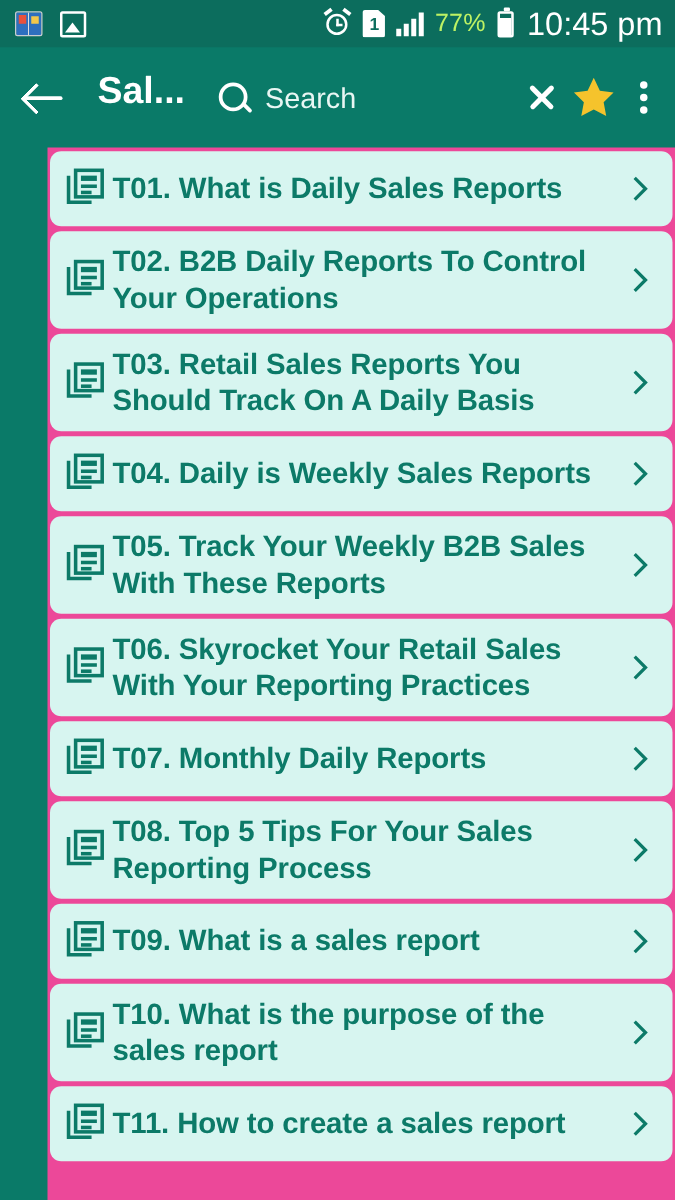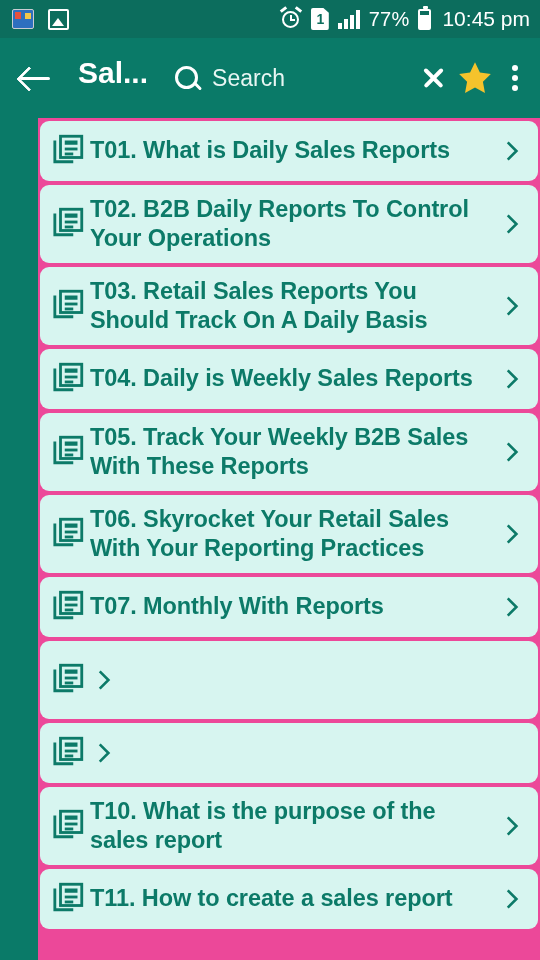--- a/index.html
+++ b/index.html
@@ -20,22 +20,22 @@
   .statusbar {
     height: 38px;
     background: #0c6d5d;
     display: flex; align-items: center;
     padding: 0 10px 0 12px;
     color: #ffffff;
     flex: 0 0 38px;
   }
   .sb-left { display: flex; align-items: center; gap: 14px; }
   .sb-right { margin-left: auto; display: flex; align-items: center; gap: 9px; }
-  .sb-text { font-size: 20px; letter-spacing: .2px; color: #ffffff; }
-  .sb-time { font-size: 21px; color: #ffffff; padding-left: 2px; }
+  .sb-text { font-size: 20px; letter-spacing: .2px; color: #bef264; }
+  .sb-time { font-size: 26px; color: #ffffff; padding-left: 2px; }
 
   .ic-dict {
     width: 22px; height: 20px; position: relative; display: inline-block;
     background: linear-gradient(90deg,#2e6fbf 0 48%, #dedede 48% 52%, #2e6fbf 52% 100%);
     border: 1px solid #c9cdd2; border-radius: 2px;
   }
   .ic-dict:before {
     content: ""; position: absolute; left: 2px; top: 2px; width: 6px; height: 7px;
     background: #e8513c;
   }
@@ -337,51 +337,53 @@
     <div class="card">
       <span class="card-icon">
         <svg width="34" height="34" viewBox="0 0 24 24">
           <path d="M2 6 L2 21 L15 21" fill="none" stroke="#0c7a68" stroke-width="2"></path>
           <rect x="6" y="3" width="15" height="15" fill="none" stroke="#0c7a68" stroke-width="2"></rect>
           <rect x="9" y="6" width="9" height="3" fill="#0c7a68"></rect>
           <rect x="9" y="11" width="9" height="2" fill="#0c7a68"></rect>
           <rect x="9" y="14.5" width="6" height="2" fill="#0c7a68"></rect>
         </svg>
       </span>
-      <span class="card-label">T07. Monthly With Reports</span>
-      <svg class="ic-chevron" width="26" height="26" viewBox="0 0 24 24">
-        <polyline points="9,4 17,12 9,20" fill="none" stroke="#0c7a68" stroke-width="2.4"></polyline>
-      </svg>
-    </div>
-
-    <div class="card two-line">
-      <span class="card-icon">
-        <svg width="34" height="34" viewBox="0 0 24 24">
-          <path d="M2 6 L2 21 L15 21" fill="none" stroke="#0c7a68" stroke-width="2"></path>
-          <rect x="6" y="3" width="15" height="15" fill="none" stroke="#0c7a68" stroke-width="2"></rect>
-          <rect x="9" y="6" width="9" height="3" fill="#0c7a68"></rect>
-          <rect x="9" y="11" width="9" height="2" fill="#0c7a68"></rect>
-          <rect x="9" y="14.5" width="6" height="2" fill="#0c7a68"></rect>
-        </svg>
-      </span>
+      <span class="card-label">T07. Monthly Daily Reports</span>
+      <svg class="ic-chevron" width="26" height="26" viewBox="0 0 24 24">
+        <polyline points="9,4 17,12 9,20" fill="none" stroke="#0c7a68" stroke-width="2.4"></polyline>
+      </svg>
+    </div>
+
+    <div class="card two-line">
+      <span class="card-icon">
+        <svg width="34" height="34" viewBox="0 0 24 24">
+          <path d="M2 6 L2 21 L15 21" fill="none" stroke="#0c7a68" stroke-width="2"></path>
+          <rect x="6" y="3" width="15" height="15" fill="none" stroke="#0c7a68" stroke-width="2"></rect>
+          <rect x="9" y="6" width="9" height="3" fill="#0c7a68"></rect>
+          <rect x="9" y="11" width="9" height="2" fill="#0c7a68"></rect>
+          <rect x="9" y="14.5" width="6" height="2" fill="#0c7a68"></rect>
+        </svg>
+      </span>
+      <span class="card-label">T08. Top 5 Tips For Your Sales Reporting Process</span>
       <svg class="ic-chevron" width="26" height="26" viewBox="0 0 24 24">
         <polyline points="9,4 17,12 9,20" fill="none" stroke="#0c7a68" stroke-width="2.4"></polyline>
       </svg>
     </div>
 
     <div class="card">
       <span class="card-icon">
         <svg width="34" height="34" viewBox="0 0 24 24">
           <path d="M2 6 L2 21 L15 21" fill="none" stroke="#0c7a68" stroke-width="2"></path>
           <rect x="6" y="3" width="15" height="15" fill="none" stroke="#0c7a68" stroke-width="2"></rect>
           <rect x="9" y="6" width="9" height="3" fill="#0c7a68"></rect>
           <rect x="9" y="11" width="9" height="2" fill="#0c7a68"></rect>
           <rect x="9" y="14.5" width="6" height="2" fill="#0c7a68"></rect>
         </svg>
       </span>
+      <span class="card-label">T09. What is a sales report</span>
       <svg class="ic-chevron" width="26" height="26" viewBox="0 0 24 24">
         <polyline points="9,4 17,12 9,20" fill="none" stroke="#0c7a68" stroke-width="2.4"></polyline>
       </svg>
     </div>
 
     <div class="card two-line">
       <span class="card-icon">
         <svg width="34" height="34" viewBox="0 0 24 24">
           <path d="M2 6 L2 21 L15 21" fill="none" stroke="#0c7a68" stroke-width="2"></path>
           <rect x="6" y="3" width="15" height="15" fill="none" stroke="#0c7a68" stroke-width="2"></rect>

